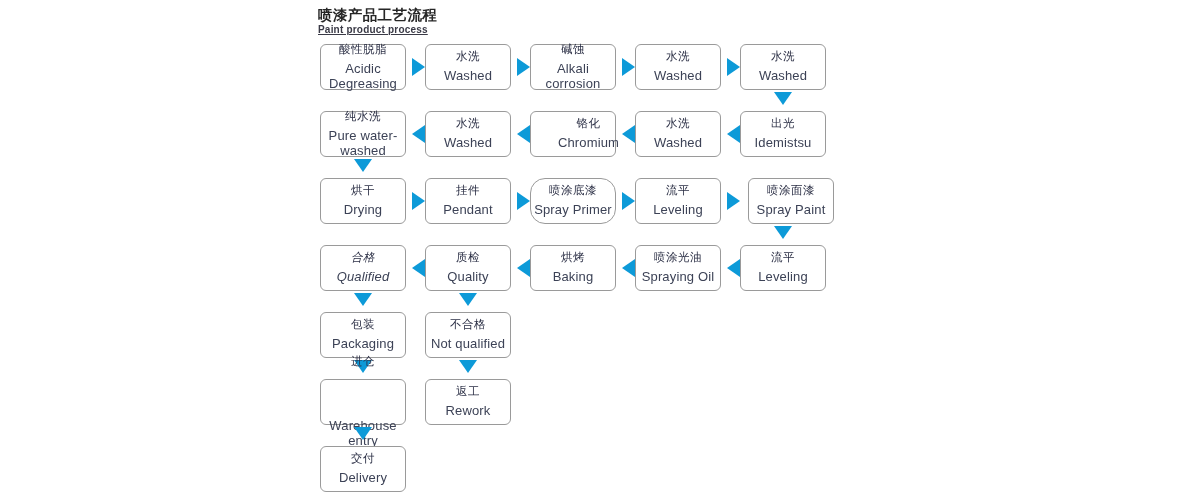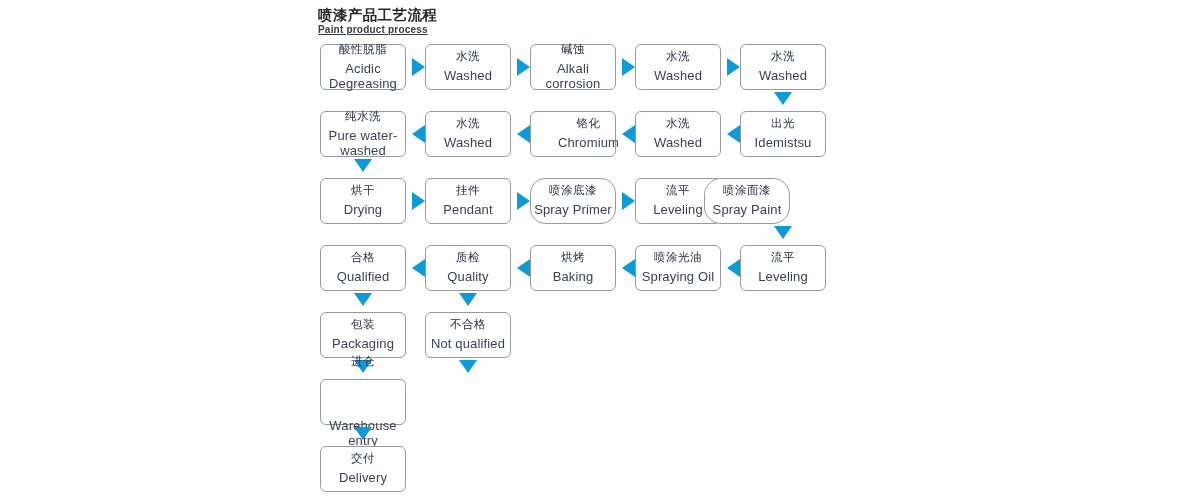--- a/index.html
+++ b/index.html
@@ -180,28 +180,28 @@
     <div class="en">Spray Primer</div>
   </div>
   <div class="arrow arrow-right" style="left:622px; top:192px;"></div>
 
   <div class="node" style="left:635px; top:178px;">
     <div class="cn">流平</div>
     <div class="en">Leveling</div>
   </div>
   <div class="arrow arrow-right" style="left:727px; top:192px;"></div>
 
-  <div class="node" style="left:704px; top:178px;border-radius:17px;">
+  <div class="node" style="left:748px; top:178px;">
     <div class="cn">喷涂面漆</div>
     <div class="en">Spray Paint</div>
   </div>
 
   <div class="arrow arrow-down" style="left:774px; top:226px;"></div>
 
-  <div class="node" style="left:320px; top:245px;">
+  <div class="node" style="left:320px; top:245px;font-style:italic;">
     <div class="cn">合格</div>
     <div class="en">Qualified</div>
   </div>
   <div class="arrow arrow-left" style="left:412px; top:259px;"></div>
 
   <div class="node" style="left:425px; top:245px;">
     <div class="cn">质检</div>
     <div class="en">Quality</div>
   </div>
   <div class="arrow arrow-left" style="left:517px; top:259px;"></div>
@@ -235,20 +235,24 @@
     <div class="en">Not qualified</div>
   </div>
 
   <div class="arrow arrow-down" style="left:354px; top:360px;"></div>
   <div class="arrow arrow-down" style="left:459px; top:360px;"></div>
 
   <div class="node" style="left:320px; top:379px;gap:45px;">
     <div class="cn">进仓</div>
     <div class="en">Warehouse entry</div>
   </div>
+  <div class="node" style="left:425px; top:379px;">
+    <div class="cn">返工</div>
+    <div class="en">Rework</div>
+  </div>
 
   <div class="arrow arrow-down" style="left:354px; top:427px;"></div>
 
   <div class="node" style="left:320px; top:446px;">
     <div class="cn">交付</div>
     <div class="en">Delivery</div>
   </div>
 
 </div>
 

